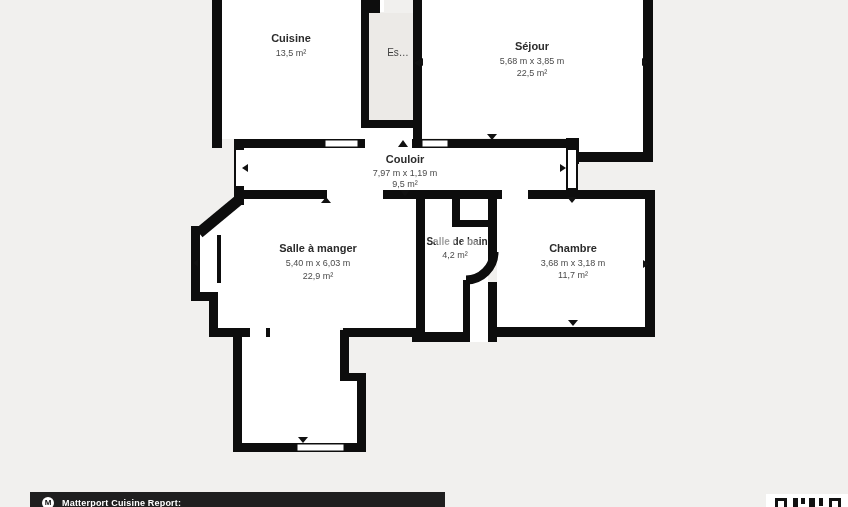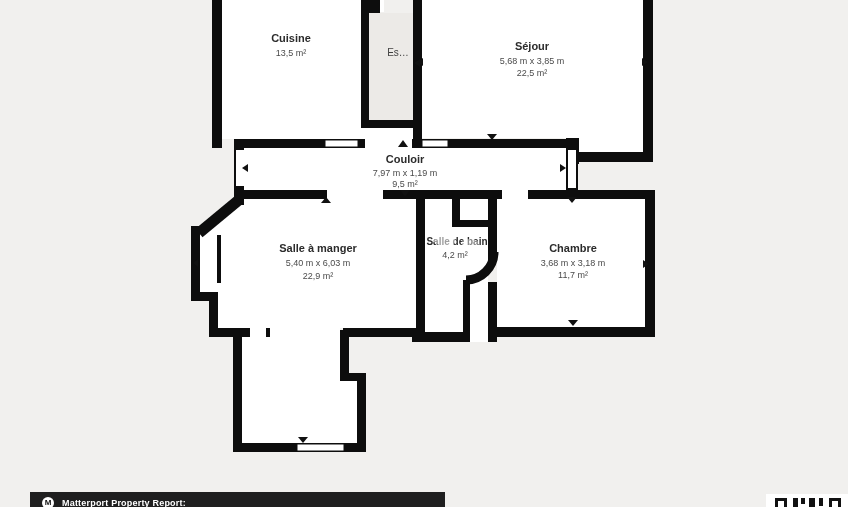--- a/index.html
+++ b/index.html
@@ -163,21 +163,21 @@
       <g>
         <text x="573" y="252" class="room-name">Chambre</text>
         <text x="573" y="266" class="room-dim">3,68 m x 3,18 m</text>
         <text x="573" y="278" class="room-dim">11,7 m²</text>
       </g>
     </g>
   </svg>
 
   <div class="footer-bar">
     <div class="mp-logo">M</div>
-    <div class="footer-text">Matterport Property Report:</div>
+    <div class="footer-text">Matterport Cuisine Report:</div>
   </div>
 
   <div class="qr-patch">
     <div class="qr-sq" style="left:9px;"></div>
     <div class="qr-m" style="left:27px;width:5px;height:10px;"></div>
     <div class="qr-m" style="left:35px;width:4px;height:6px;"></div>
     <div class="qr-m" style="left:43px;width:6px;height:10px;"></div>
     <div class="qr-m" style="left:53px;width:4px;height:8px;"></div>
     <div class="qr-sq" style="left:63px;"></div>
   </div>

